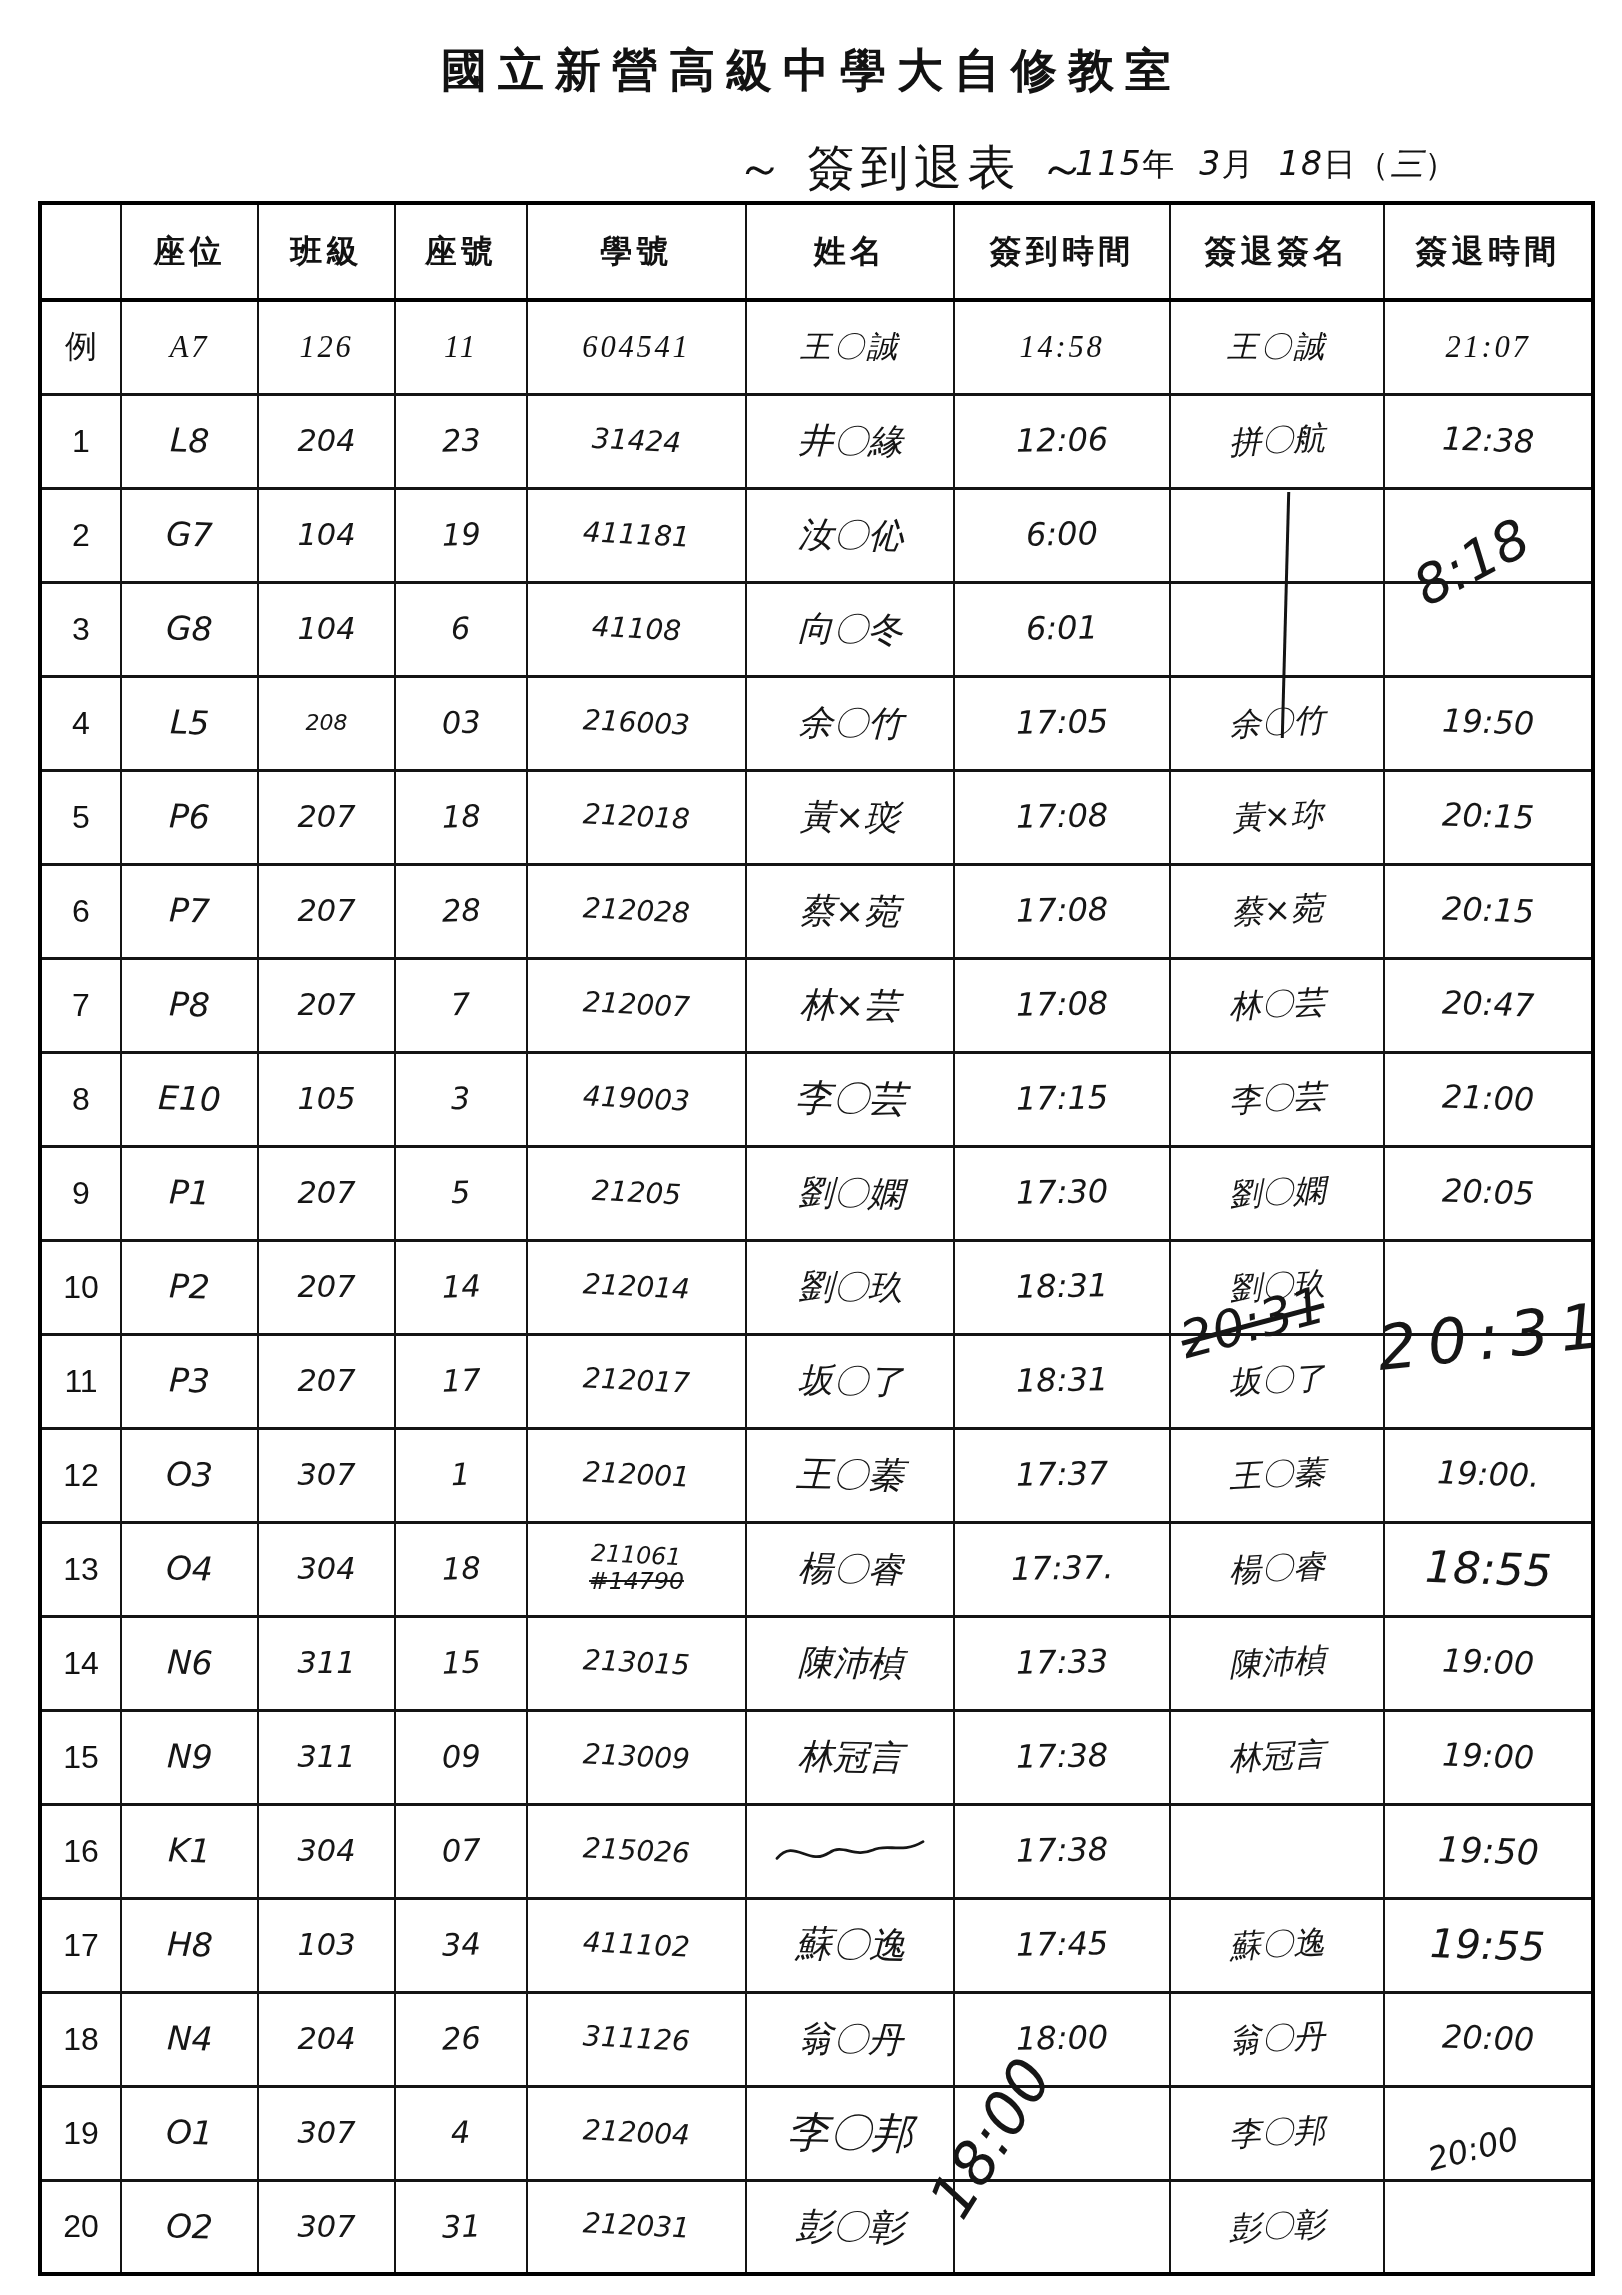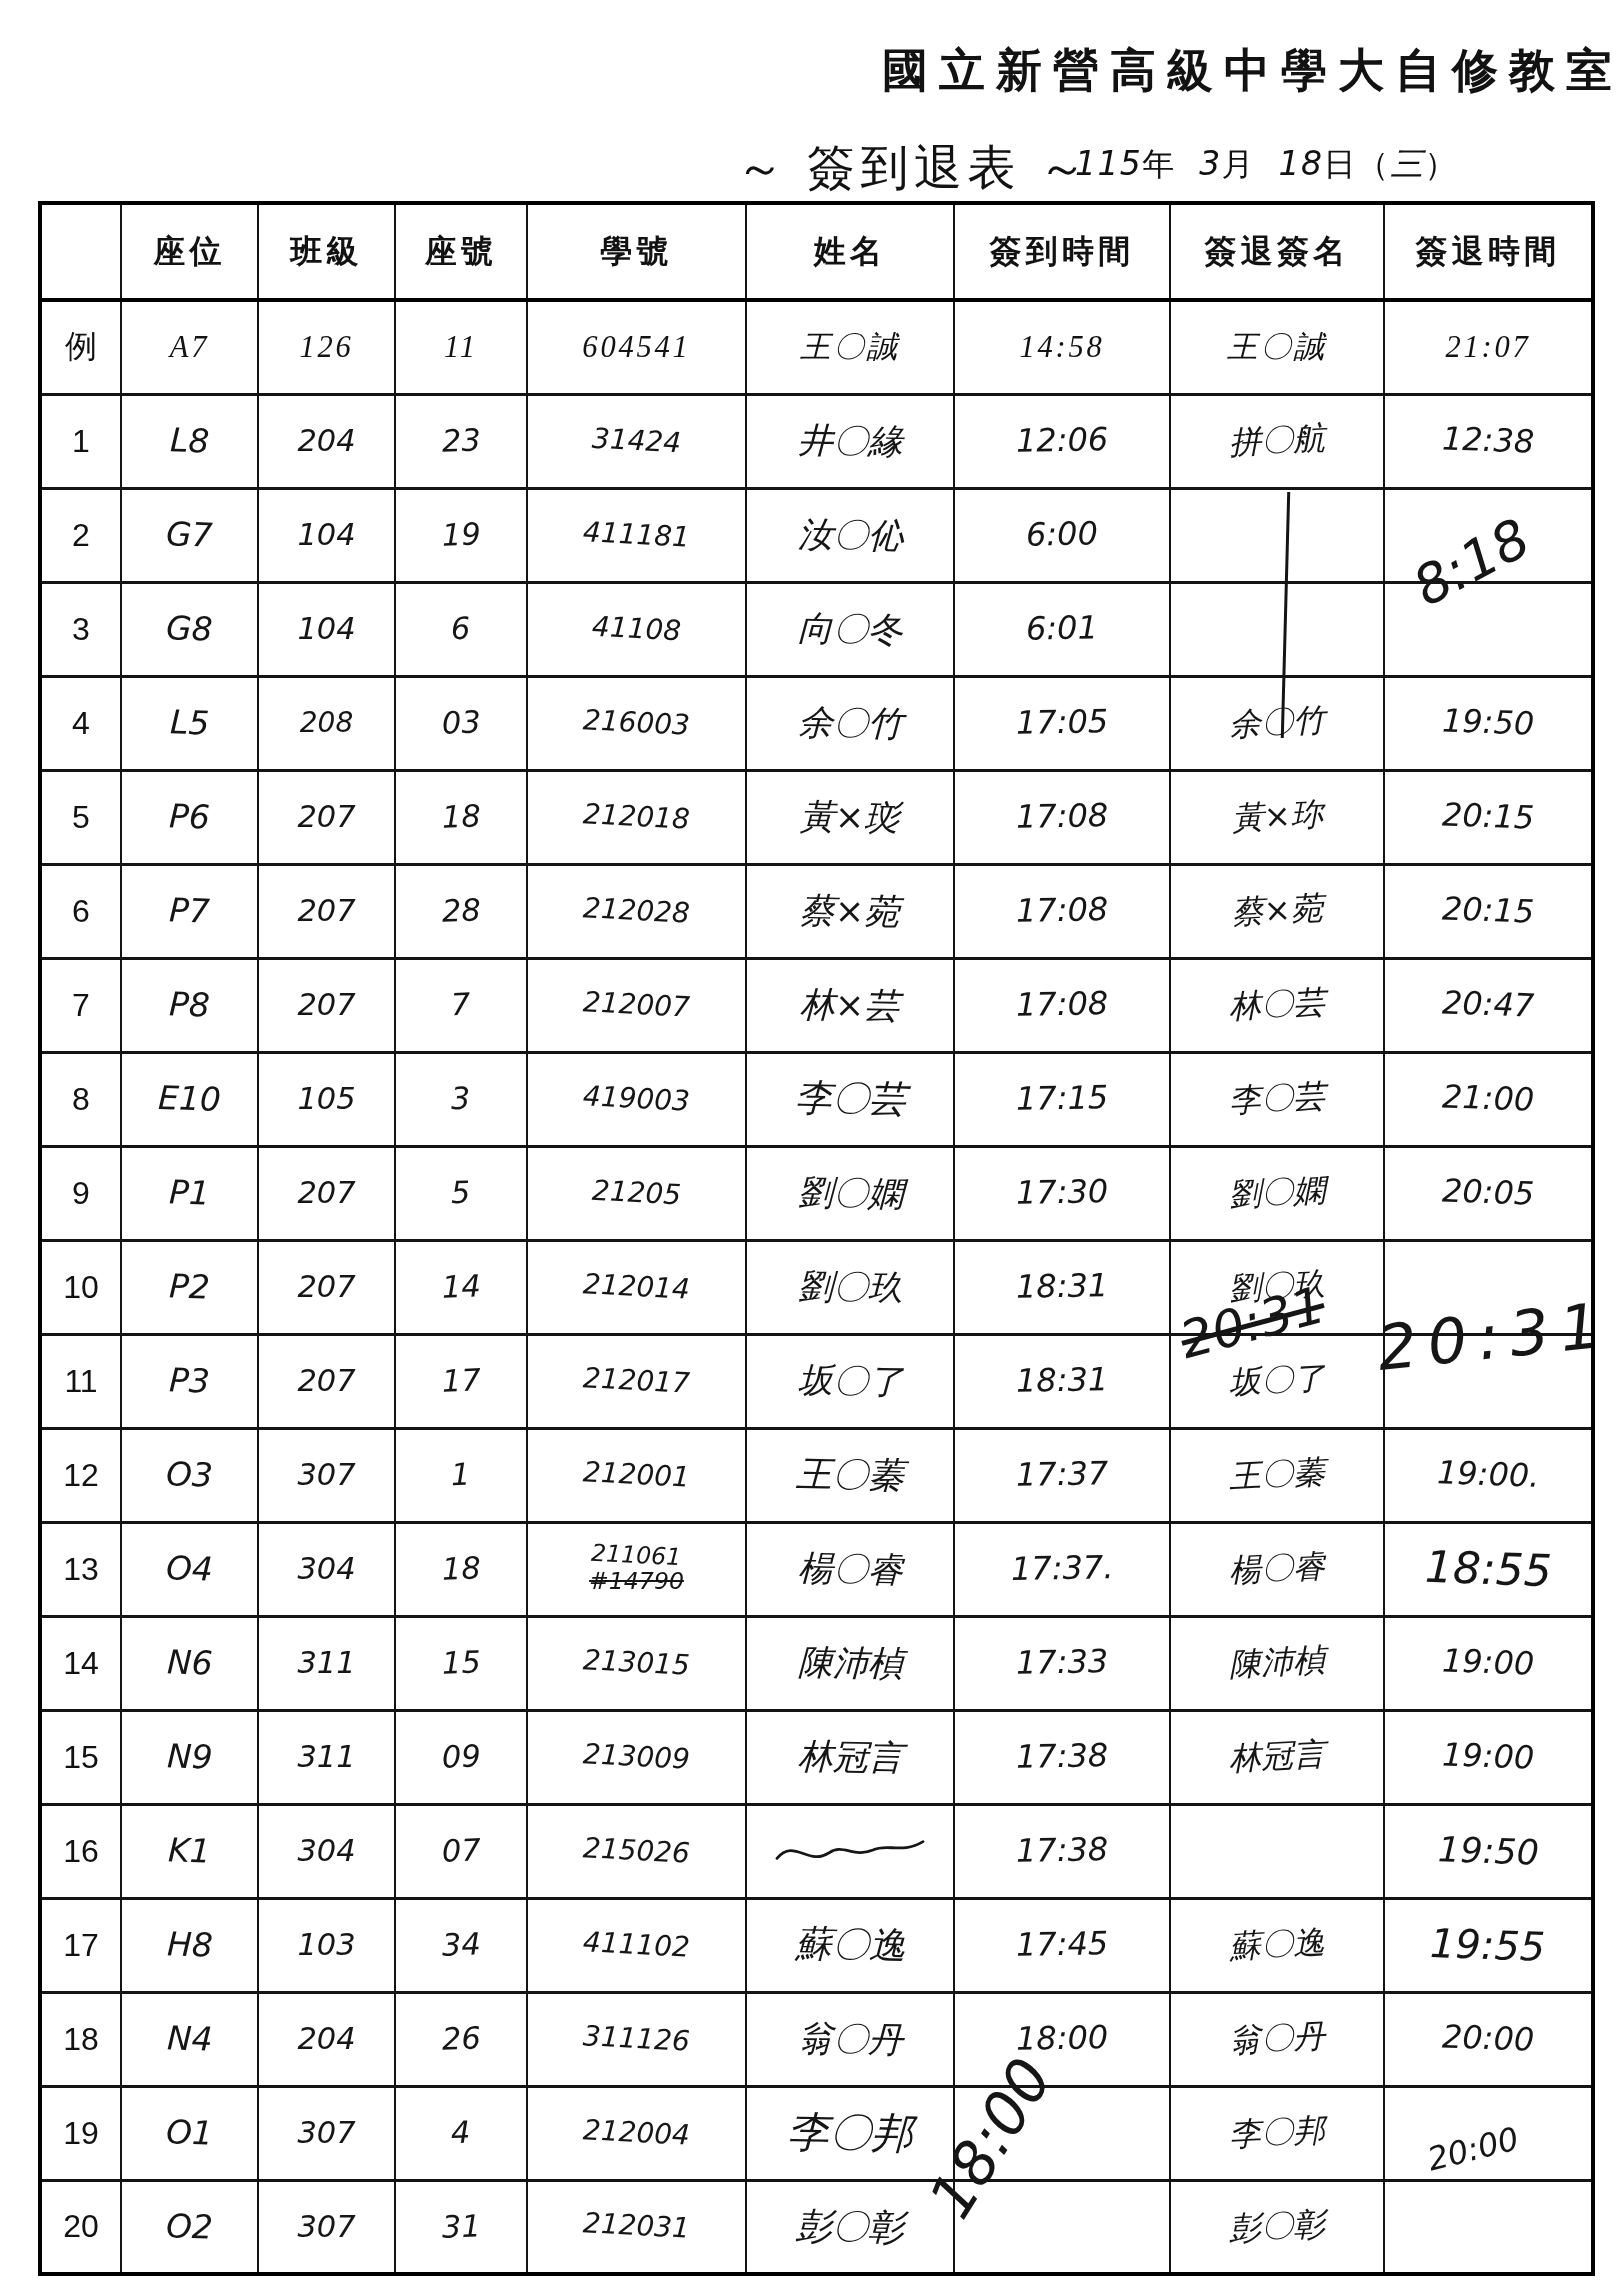--- a/index.html
+++ b/index.html
@@ -1,18 +1,18 @@
 <!DOCTYPE html>
 <html style="font-size:11px"><head>
 <meta charset="utf-8">
 <style>
   html,body{margin:0;padding:0;background:#ffffff;}
   body{width:1623px;height:2295px;font-family:"Liberation Serif",serif;color:#121212;}
   #page{position:relative;width:1623px;height:2295px;overflow:hidden;background:#fff;}
-  .title{position:absolute;top:40px;left:0;width:100%;text-align:right;
+  .title{position:absolute;top:40px;left:0;width:100%;text-align:center;
          font-size:46px;font-weight:bold;letter-spacing:11px;}
   .subrow{position:absolute;top:136px;left:0;width:100%;height:62px;}
   .subtitle{position:absolute;left:914px;transform:translateX(-50%);
             font-size:48px;font-weight:normal;letter-spacing:5.5px;}
   .dateline{position:absolute;left:1075px;top:5.5px;font-size:32px;letter-spacing:1.4px;white-space:nowrap;}
   .dategap{display:inline-block;width:23.6px;}
   .hwd{font-family:"DejaVu Sans",sans-serif;font-style:italic;font-size:33px;}
   table.sheet{position:absolute;left:38px;top:201px;width:1555px;
               border-collapse:collapse;table-layout:fixed;border:4.2px solid #000;}
   th,td{border:2.1px solid #141414;border-top-width:3.5px;border-bottom-width:3.5px;
@@ -108,21 +108,21 @@
           <td><span class="hw" style="transform: rotate(-2deg); font-size: 30.5px;">6</span></td>
           <td><span class="hw" style="transform: rotate(3deg); font-size: 28px;">41108</span></td>
           <td><span class="hw" style="transform: rotate(1deg); font-size: 35px;">向〇冬</span></td>
           <td><span class="hw" style="transform: rotate(-1deg); font-size: 32px;">6:01</span></td>
           <td><span class="hw" style="transform: rotate(-3deg); font-size: 32px;"></span></td>
           <td><span class="hw" style="transform: rotate(2deg); font-size: 32px;"></span></td>
         </tr>
         <tr>
           <td class="rownum">4</td>
           <td><span class="hw" style="transform: rotate(2deg); font-size: 33px;">L5</span></td>
-          <td><span class="hw" style="transform: rotate(0deg); font-size: 28px;">208</span></td>
+          <td><span class="hw" style="transform: rotate(0deg); font-size: 22px;">208</span></td>
           <td><span class="hw" style="transform: rotate(-2deg); font-size: 30.5px;">03</span></td>
           <td><span class="hw" style="transform: rotate(3deg); font-size: 28px;">216003</span></td>
           <td><span class="hw" style="transform: rotate(1deg); font-size: 35px;">余〇竹</span></td>
           <td><span class="hw" style="transform: rotate(-1deg); font-size: 32px;">17:05</span></td>
           <td><span class="hw" style="transform: rotate(-3deg); font-size: 32px;">余〇竹</span></td>
           <td><span class="hw" style="transform: rotate(2deg); font-size: 32px;">19:50</span></td>
         </tr>
         <tr>
           <td class="rownum">5</td>
           <td><span class="hw" style="transform: rotate(2deg); font-size: 33px;">P6</span></td>

